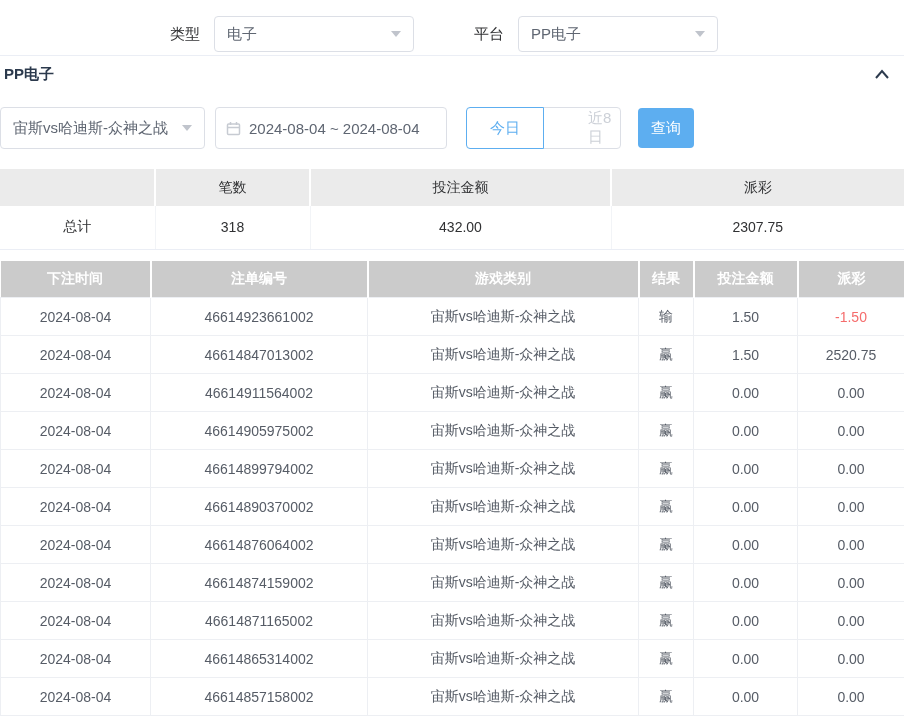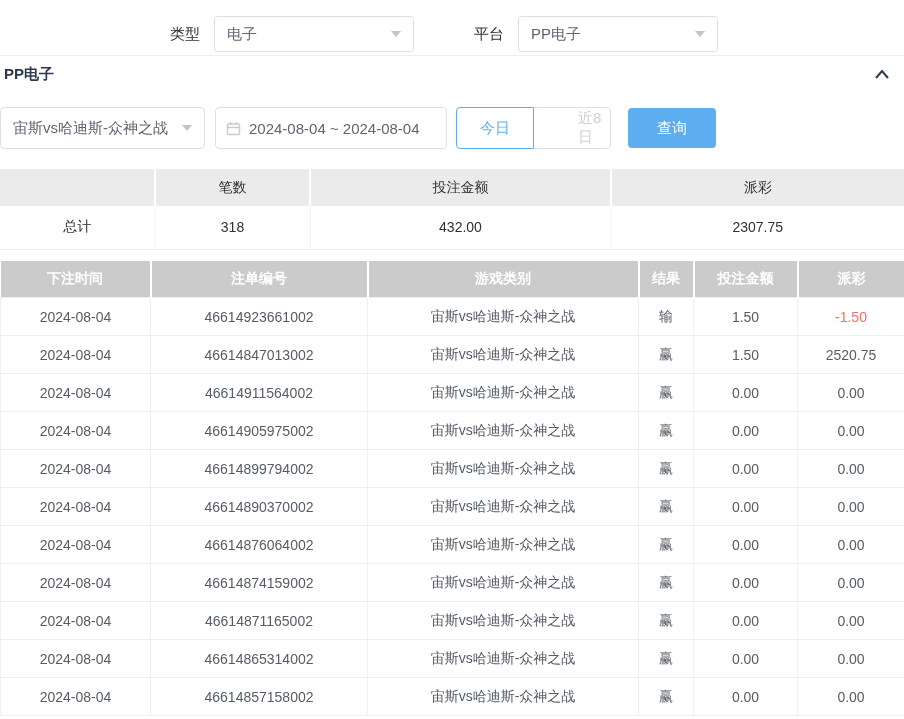--- a/index.html
+++ b/index.html
@@ -36,32 +36,32 @@
 
   
   .filter-row { display:flex; align-items:center; margin-top:15px; height:42px; }
   .game-select { width:205px; height:42px; font-size:15px; padding-right:26px; }
   .date-input {
     display:flex; align-items:center; gap:8px;
     margin-left:10px; width:232px; height:42px;
     border:1px solid #dcdfe6; border-radius:4px; padding:0 10px;
     color:#5f6672; font-size:15px; cursor:text;
   }
-  .btn-group { display:flex; margin-left:9px; }
+  .btn-group { display:flex; margin-left:19px; }
   .qbtn {
     width:78px; height:42px; background:#fff;
     border:1px solid #dcdfe6; color:#ccd0d7; font-size:15px;
     display:flex; align-items:center; justify-content:center; cursor:pointer;
   }
   .qbtn + .qbtn { margin-left:-1px; }
   .qbtn.first { border-radius:4px 0 0 4px; }
   .qbtn.last  { border-radius:0 4px 4px 0;padding-left:44px; }
   .qbtn.active { color:#5daef0; border-color:#5daef0; position:relative; z-index:2; border-radius:4px 0 0 4px; }
   .query-btn {
-    margin-left:17px; width:88px; height:40px;
+    margin-left:17px; width:56px; height:40px;
     background:#5daef0; color:#fff; border:none; border-radius:4px;
     font-size:15px; display:flex; align-items:center; justify-content:center; cursor:pointer;
   }
 
   
   table { border-collapse:collapse; table-layout:fixed; width:904px;padding-left:8px; }
   td { text-align:center; vertical-align:middle; }
   .summary { margin-top:20px; }
   .summary thead td { background:#ebebeb; height:37px; border-right:2px solid #fff; color:#303133; }
   .summary thead td:last-child { border-right:none; }

